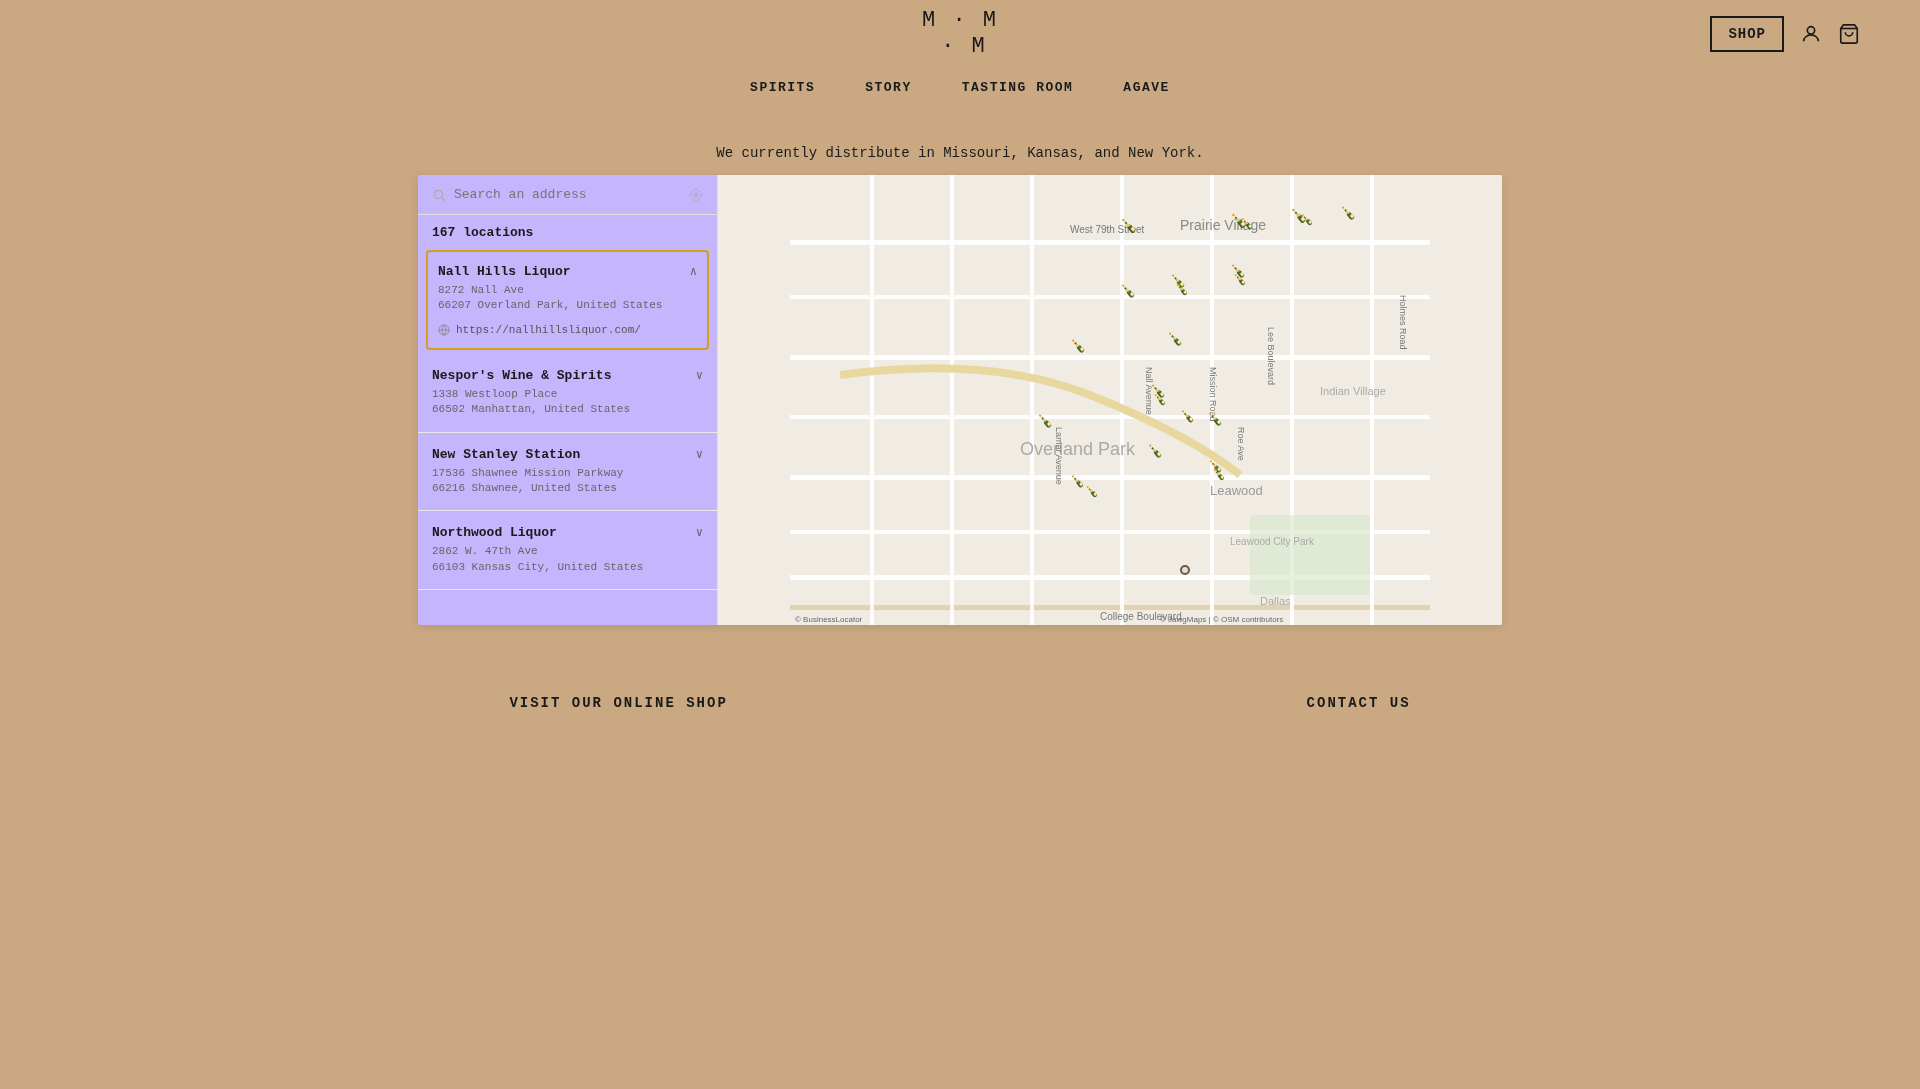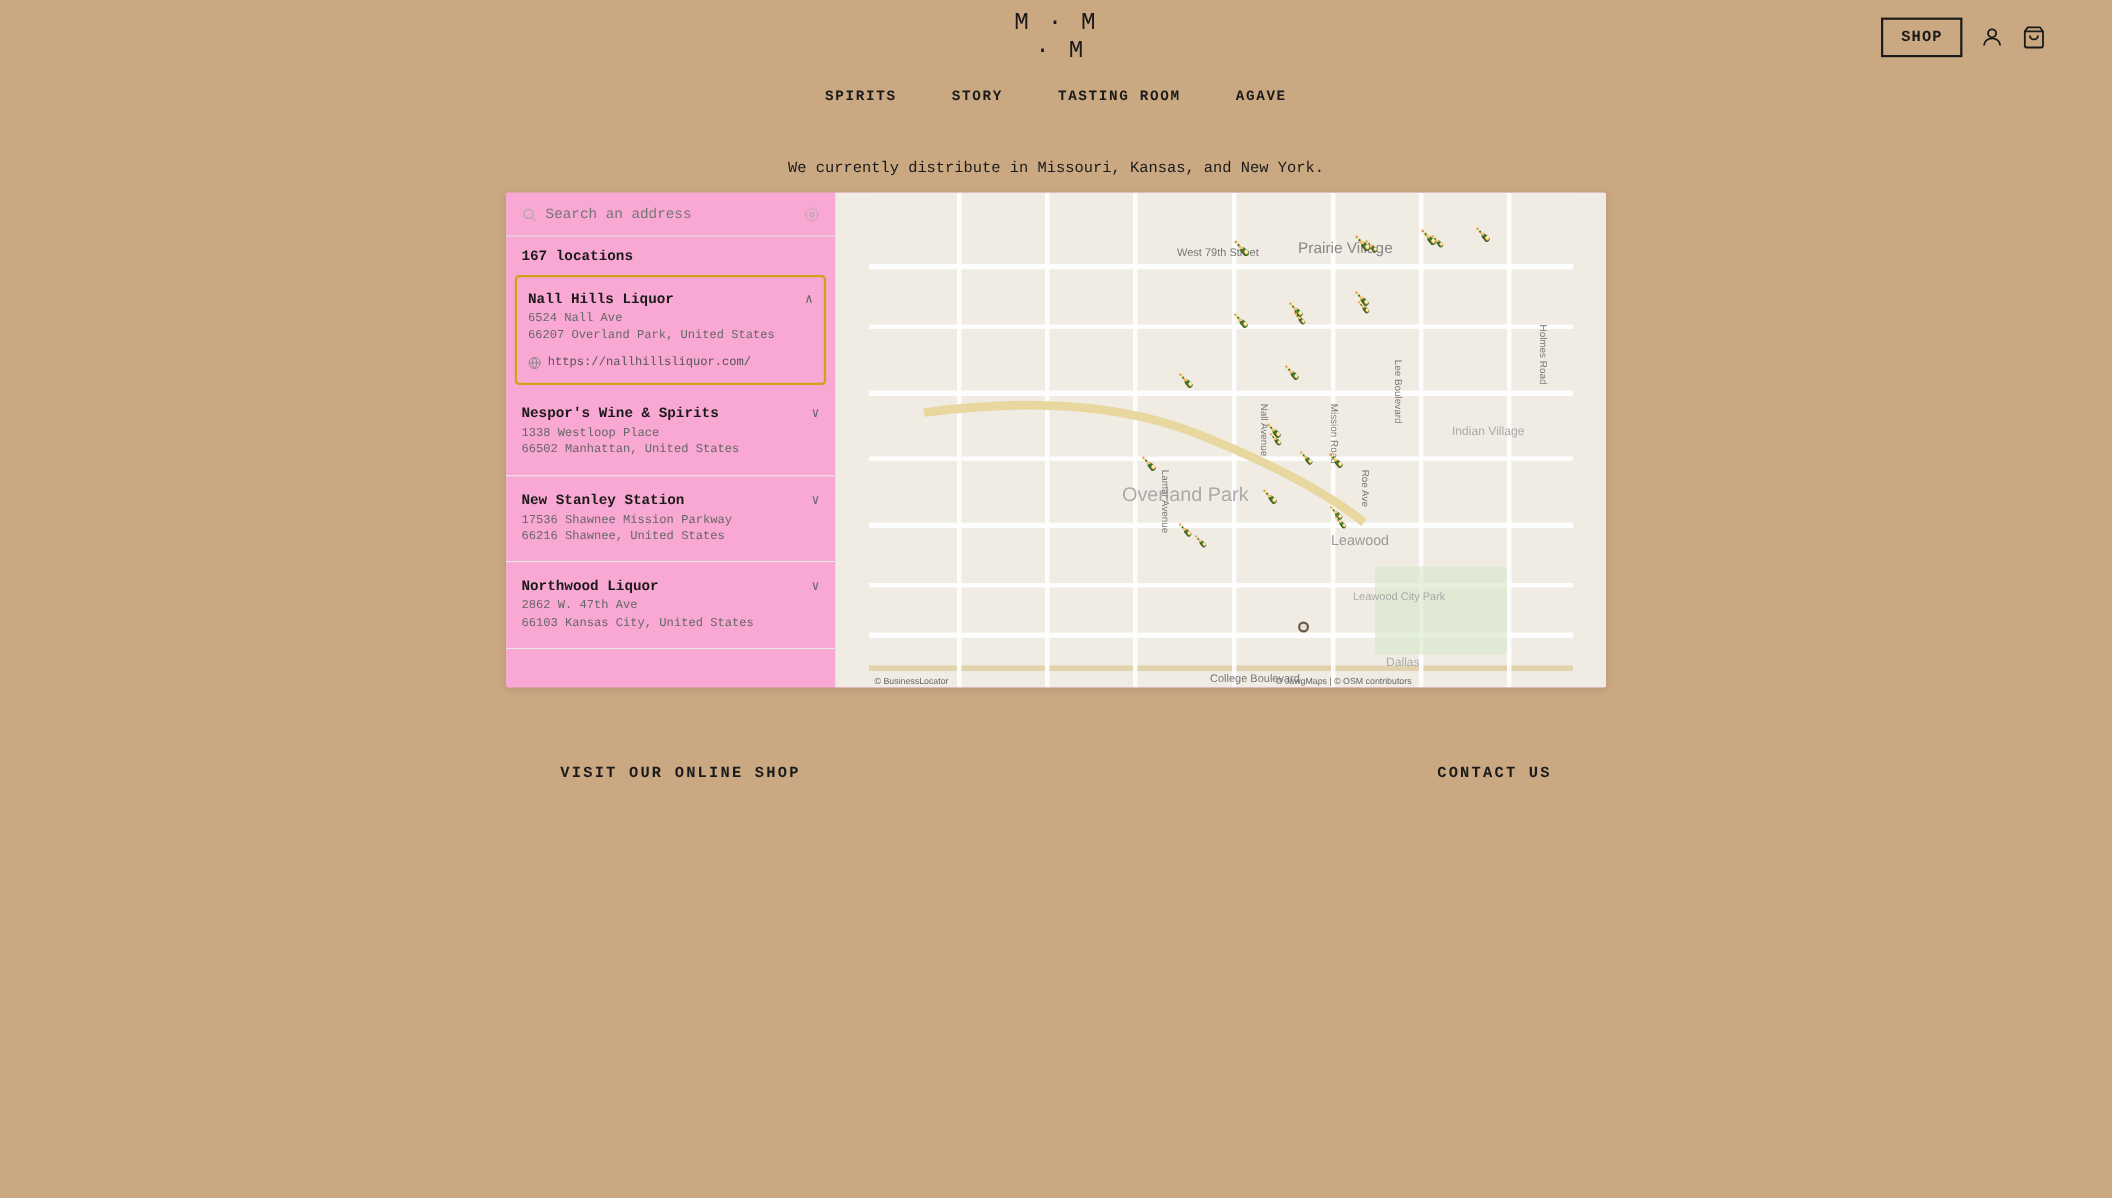--- a/index.html
+++ b/index.html
@@ -105,23 +105,23 @@
       font-size: 14px;
       color: #1a1a1a;
       margin-bottom: 28px;
       text-align: center;
       font-family: 'Courier New', Courier, monospace;
     }
 
     
     .store-finder {
       display: flex;
-      width: 1000px;
+      width: 1084px;
       height: 450px;
-      background: #f9a8d4;
+      background: #c4b5fd;
       border-radius: 2px;
       overflow: hidden;
       box-shadow: 0 2px 8px rgba(0,0,0,0.1);
     }
 
     
     .left-panel {
       width: 300px;
       min-width: 300px;
       display: flex;
@@ -295,21 +295,21 @@
       <div class="locations-count">167 locations</div>
 
       <div class="locations-list">
 
         <div class="location-item active">
           <div class="location-header">
             <span class="location-name">Nall Hills Liquor</span>
             <span class="chevron">∧</span>
           </div>
           <div class="location-address">
-            <span>6524 Nall Ave</span><br>
+            <span>8272 Nall Ave</span><br>
             <span>66207 Overland Park, United States</span>
           </div>
           <div class="location-website">
             <svg width="12" height="12" viewBox="0 0 24 24" fill="none" stroke="#888" stroke-width="1.8">
               <circle cx="12" cy="12" r="10"></circle>
               <path d="M12 2a14.5 14.5 0 000 20M12 2a14.5 14.5 0 010 20"></path>
               <line x1="2" y1="12" x2="22" y2="12"></line>
             </svg>
             <span>https://nallhillsliquor.com/</span>
           </div>

